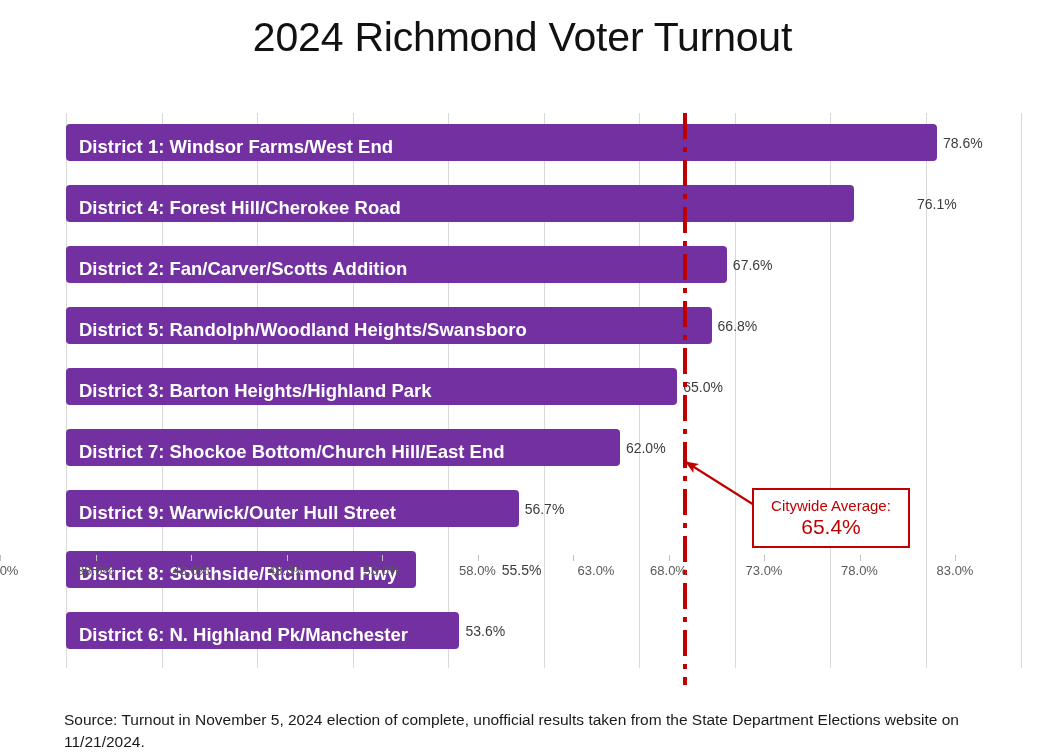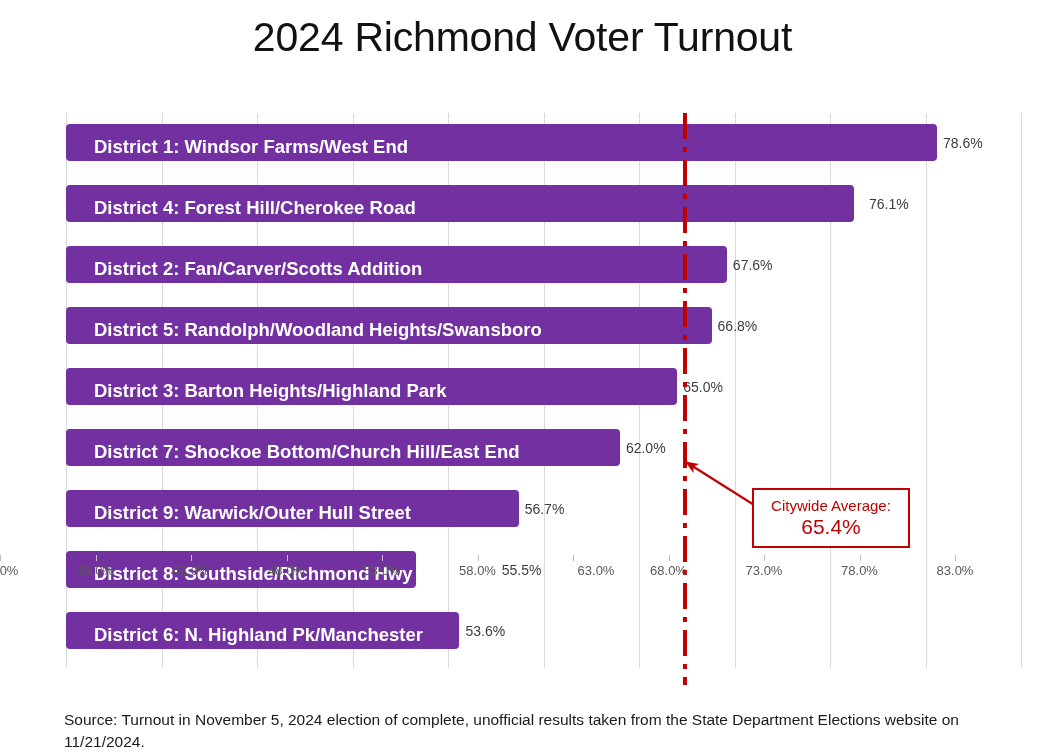--- a/index.html
+++ b/index.html
@@ -67,21 +67,21 @@
     box-sizing: border-box;
     display: flex;
     align-items: center;
   }
 
   .bar-label {
     color: #ffffff;
     font-size: 18.5px;
     font-weight: bold;
     white-space: nowrap;
-    padding-left: 28px;
+    padding-left: 13px;
     font-family: "Liberation Sans", sans-serif;
     text-shadow: none;
     margin-top: 8px;
   }
 
   .bar-value {
     position: absolute;
     top: 50%;
     transform: translateY(-50%);
     font-size: 14px;
@@ -203,21 +203,21 @@
       <div class="bar-row" style="top: 11px; width: 955px;">
         <div class="bar" style="width: 870.96px;">
           <span class="bar-label">District 1: Windsor Farms/West End</span>
         </div>
         <div class="bar-value" style="left: 876.96px;">78.6%</div>
       </div>
       <div class="bar-row" style="top: 72px; width: 955px;">
         <div class="bar" style="width: 788px;">
           <span class="bar-label">District 4: Forest Hill/Cherokee Road</span>
         </div>
-        <div class="bar-value" style="left: 803px;">76.1%</div>
+        <div class="bar-value" style="left: 851px;">76.1%</div>
       </div>
       <div class="bar-row" style="top: 133px; width: 955px;">
         <div class="bar" style="width: 660.86px;">
           <span class="bar-label">District 2: Fan/Carver/Scotts Addition</span>
         </div>
         <div class="bar-value" style="left: 666.86px;">67.6%</div>
       </div>
       <div class="bar-row" style="top: 194px; width: 955px;">
         <div class="bar" style="width: 645.58px;">
           <span class="bar-label">District 5: Randolph/Woodland Heights/Swansboro</span>

